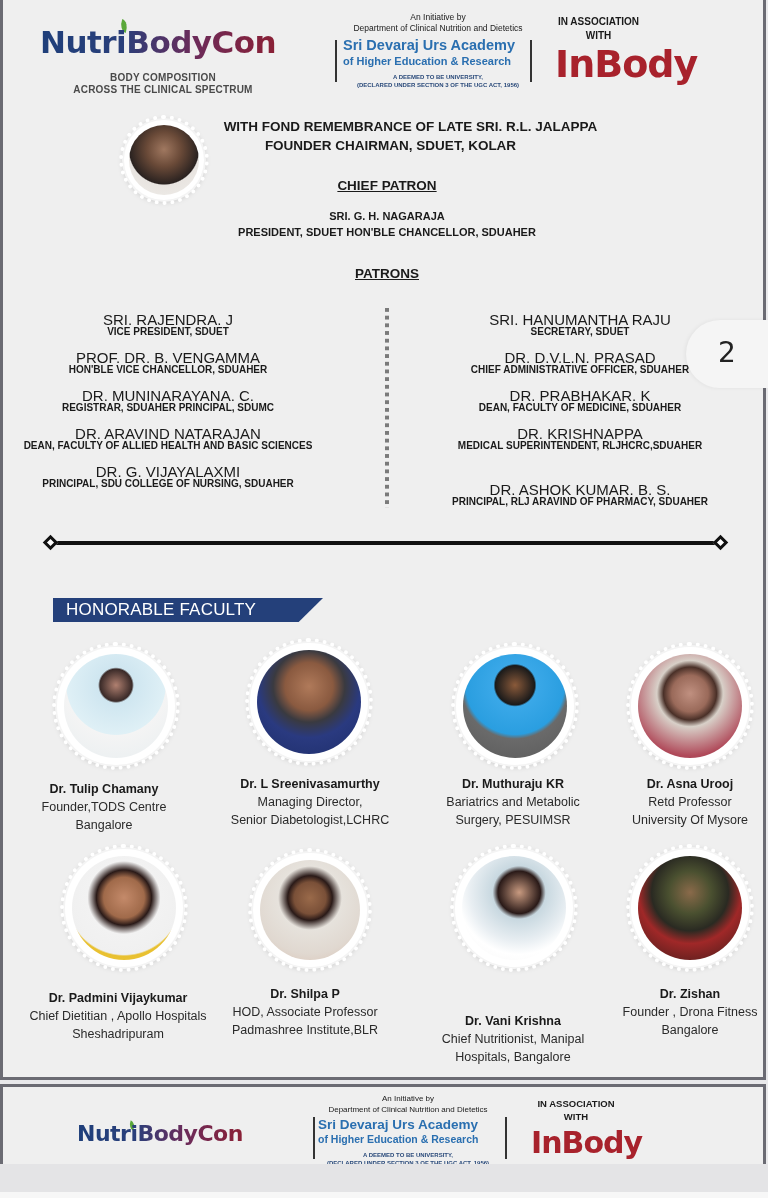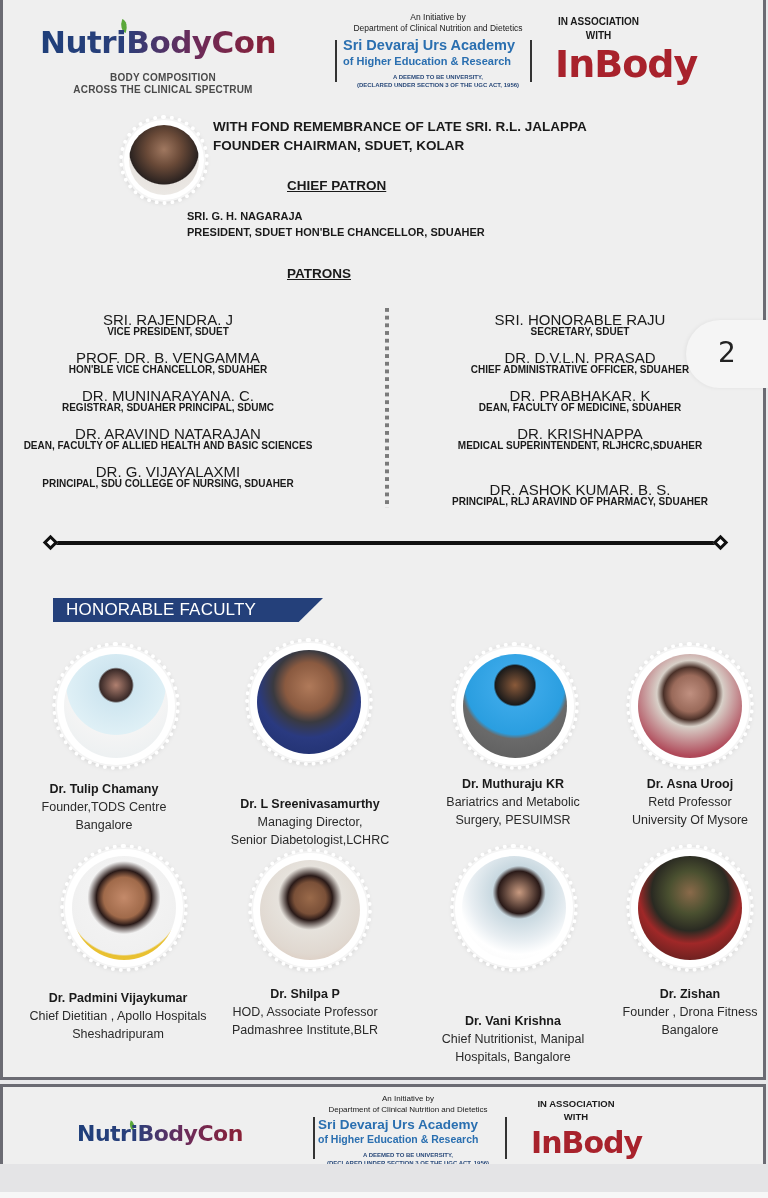--- a/index.html
+++ b/index.html
@@ -37,21 +37,21 @@
   
   .photo-ring {
     position: absolute; border-radius: 50%; background: #fff;
     box-shadow: 0 0 0 2px #f4f4f4, 0 1px 6px rgba(0,0,0,0.25);
   }
   .photo-ring::before {
     content: ""; position: absolute; inset: -5px; border-radius: 50%;
     border: 4px dotted #ffffff; 
   }
   .photo { position: absolute; border-radius: 50%; overflow: hidden; }
-  .centered { position: absolute; }
+  .centered { position: absolute; text-align: center; }
   .memorial-text { font-size: 13.5px; font-weight: 700; line-height: 19px; color: #1a1a1a; }
   .section-title { font-size: 13.5px; font-weight: 700; text-decoration: underline; color: #1a1a1a; }
   .chief-text { font-size: 11px; font-weight: 700; line-height: 16px; color: #1a1a1a; }
 
   .patron-name { font-size: 15px; font-weight: 400; color: #1a1a1a; line-height: 13px; }
   .patron-role { font-size: 10px; font-weight: 700; color: #1a1a1a; line-height: 11px; }
   .patron { position: absolute; text-align: center; }
   .dotline { position: absolute; left: 382px; top: 308px; width: 4px; height: 200px;
     background-image: linear-gradient(#7a7a7a 50%, transparent 50%); background-size: 4px 7.7px; }
 
@@ -138,21 +138,21 @@
     <div class="patron-role">DEAN, FACULTY OF ALLIED HEALTH AND BASIC SCIENCES</div>
   </div>
   <div class="patron" style="left:20px; top:465px; width:290px;">
     <div class="patron-name">DR. G. VIJAYALAXMI</div>
     <div class="patron-role">PRINCIPAL, SDU COLLEGE OF NURSING, SDUAHER</div>
   </div>
 
   <div class="dotline"></div>
 
   <div class="patron" style="left:432px; top:313px; width:290px;">
-    <div class="patron-name">SRI. HONORABLE RAJU</div>
+    <div class="patron-name">SRI. HANUMANTHA RAJU</div>
     <div class="patron-role">SECRETARY, SDUET</div>
   </div>
   <div class="patron" style="left:432px; top:351px; width:290px;">
     <div class="patron-name">DR. D.V.L.N. PRASAD</div>
     <div class="patron-role">CHIEF ADMINISTRATIVE OFFICER, SDUAHER</div>
   </div>
   <div class="patron" style="left:432px; top:389px; width:290px;">
     <div class="patron-name">DR. PRABHAKAR. K</div>
     <div class="patron-role">DEAN, FACULTY OF MEDICINE, SDUAHER</div>
   </div>
@@ -178,21 +178,21 @@
   </div>
   <div class="fac" style="left:6px; top:780px;">
     <div class="fac-name">Dr. Tulip Chamany</div>
     <div class="fac-role">Founder,TODS Centre</div>
     <div class="fac-role">Bangalore</div>
   </div>
 
   <div class="photo-ring" style="left:247px; top:643px; width:118px; height:118px;">
     <div class="photo" style="left:7px; top:7px; width:104px; height:104px; background: radial-gradient(circle at 50% 35%, #b07a5a 0%, #8a5a40 28%, #3a3a40 42%, #2a3a80 60%, #1e2e6a 100%);"></div>
   </div>
-  <div class="fac" style="left:212px; top:775px;margin-top:20px;">
+  <div class="fac" style="left:212px; top:775px;">
     <div class="fac-name">Dr. L Sreenivasamurthy</div>
     <div class="fac-role">Managing Director,</div>
     <div class="fac-role">Senior Diabetologist,LCHRC</div>
   </div>
 
   <div class="photo-ring" style="left:453px; top:647px; width:118px; height:118px;">
     <div class="photo" style="left:7px; top:7px; width:104px; height:104px; background: radial-gradient(circle at 50% 30%, #8a5a3a 0%, #1a1a1a 22%, #3aa8e8 24%, #2a9ee0 55%, #6a6a6a 60%, #5a5a5a 100%);"></div>
   </div>
   <div class="fac" style="left:415px; top:775px;">
     <div class="fac-name">Dr. Muthuraju KR</div>

